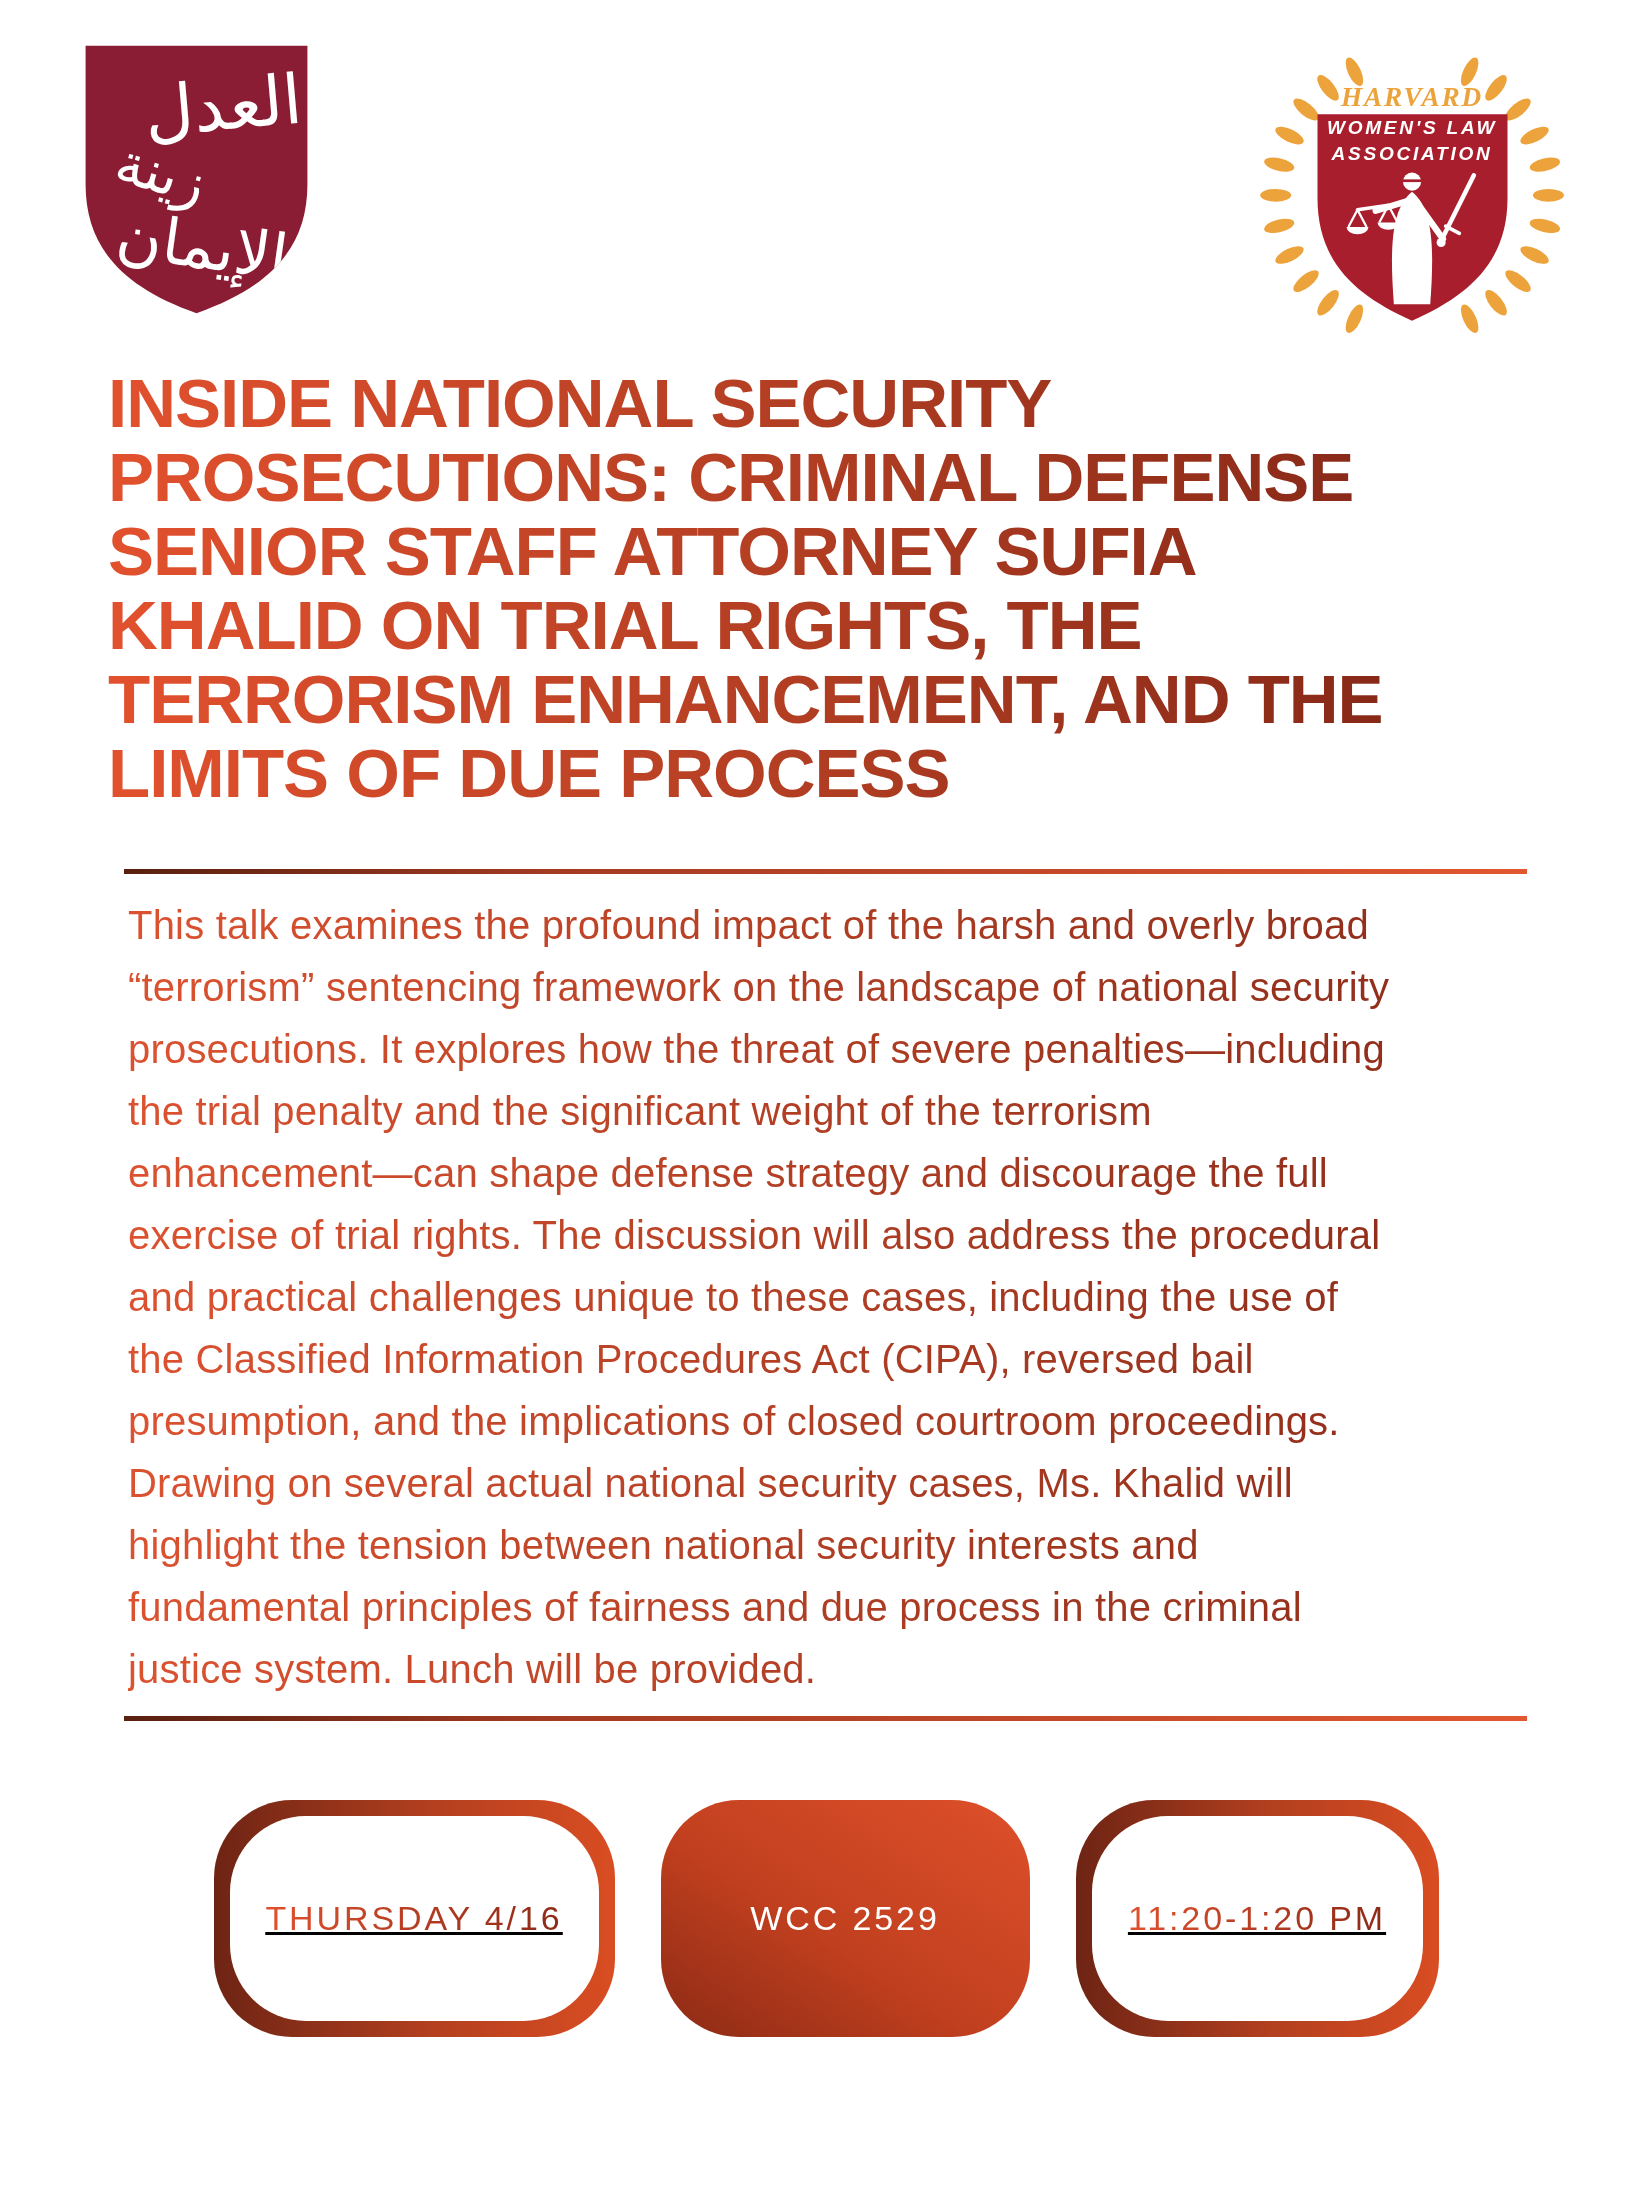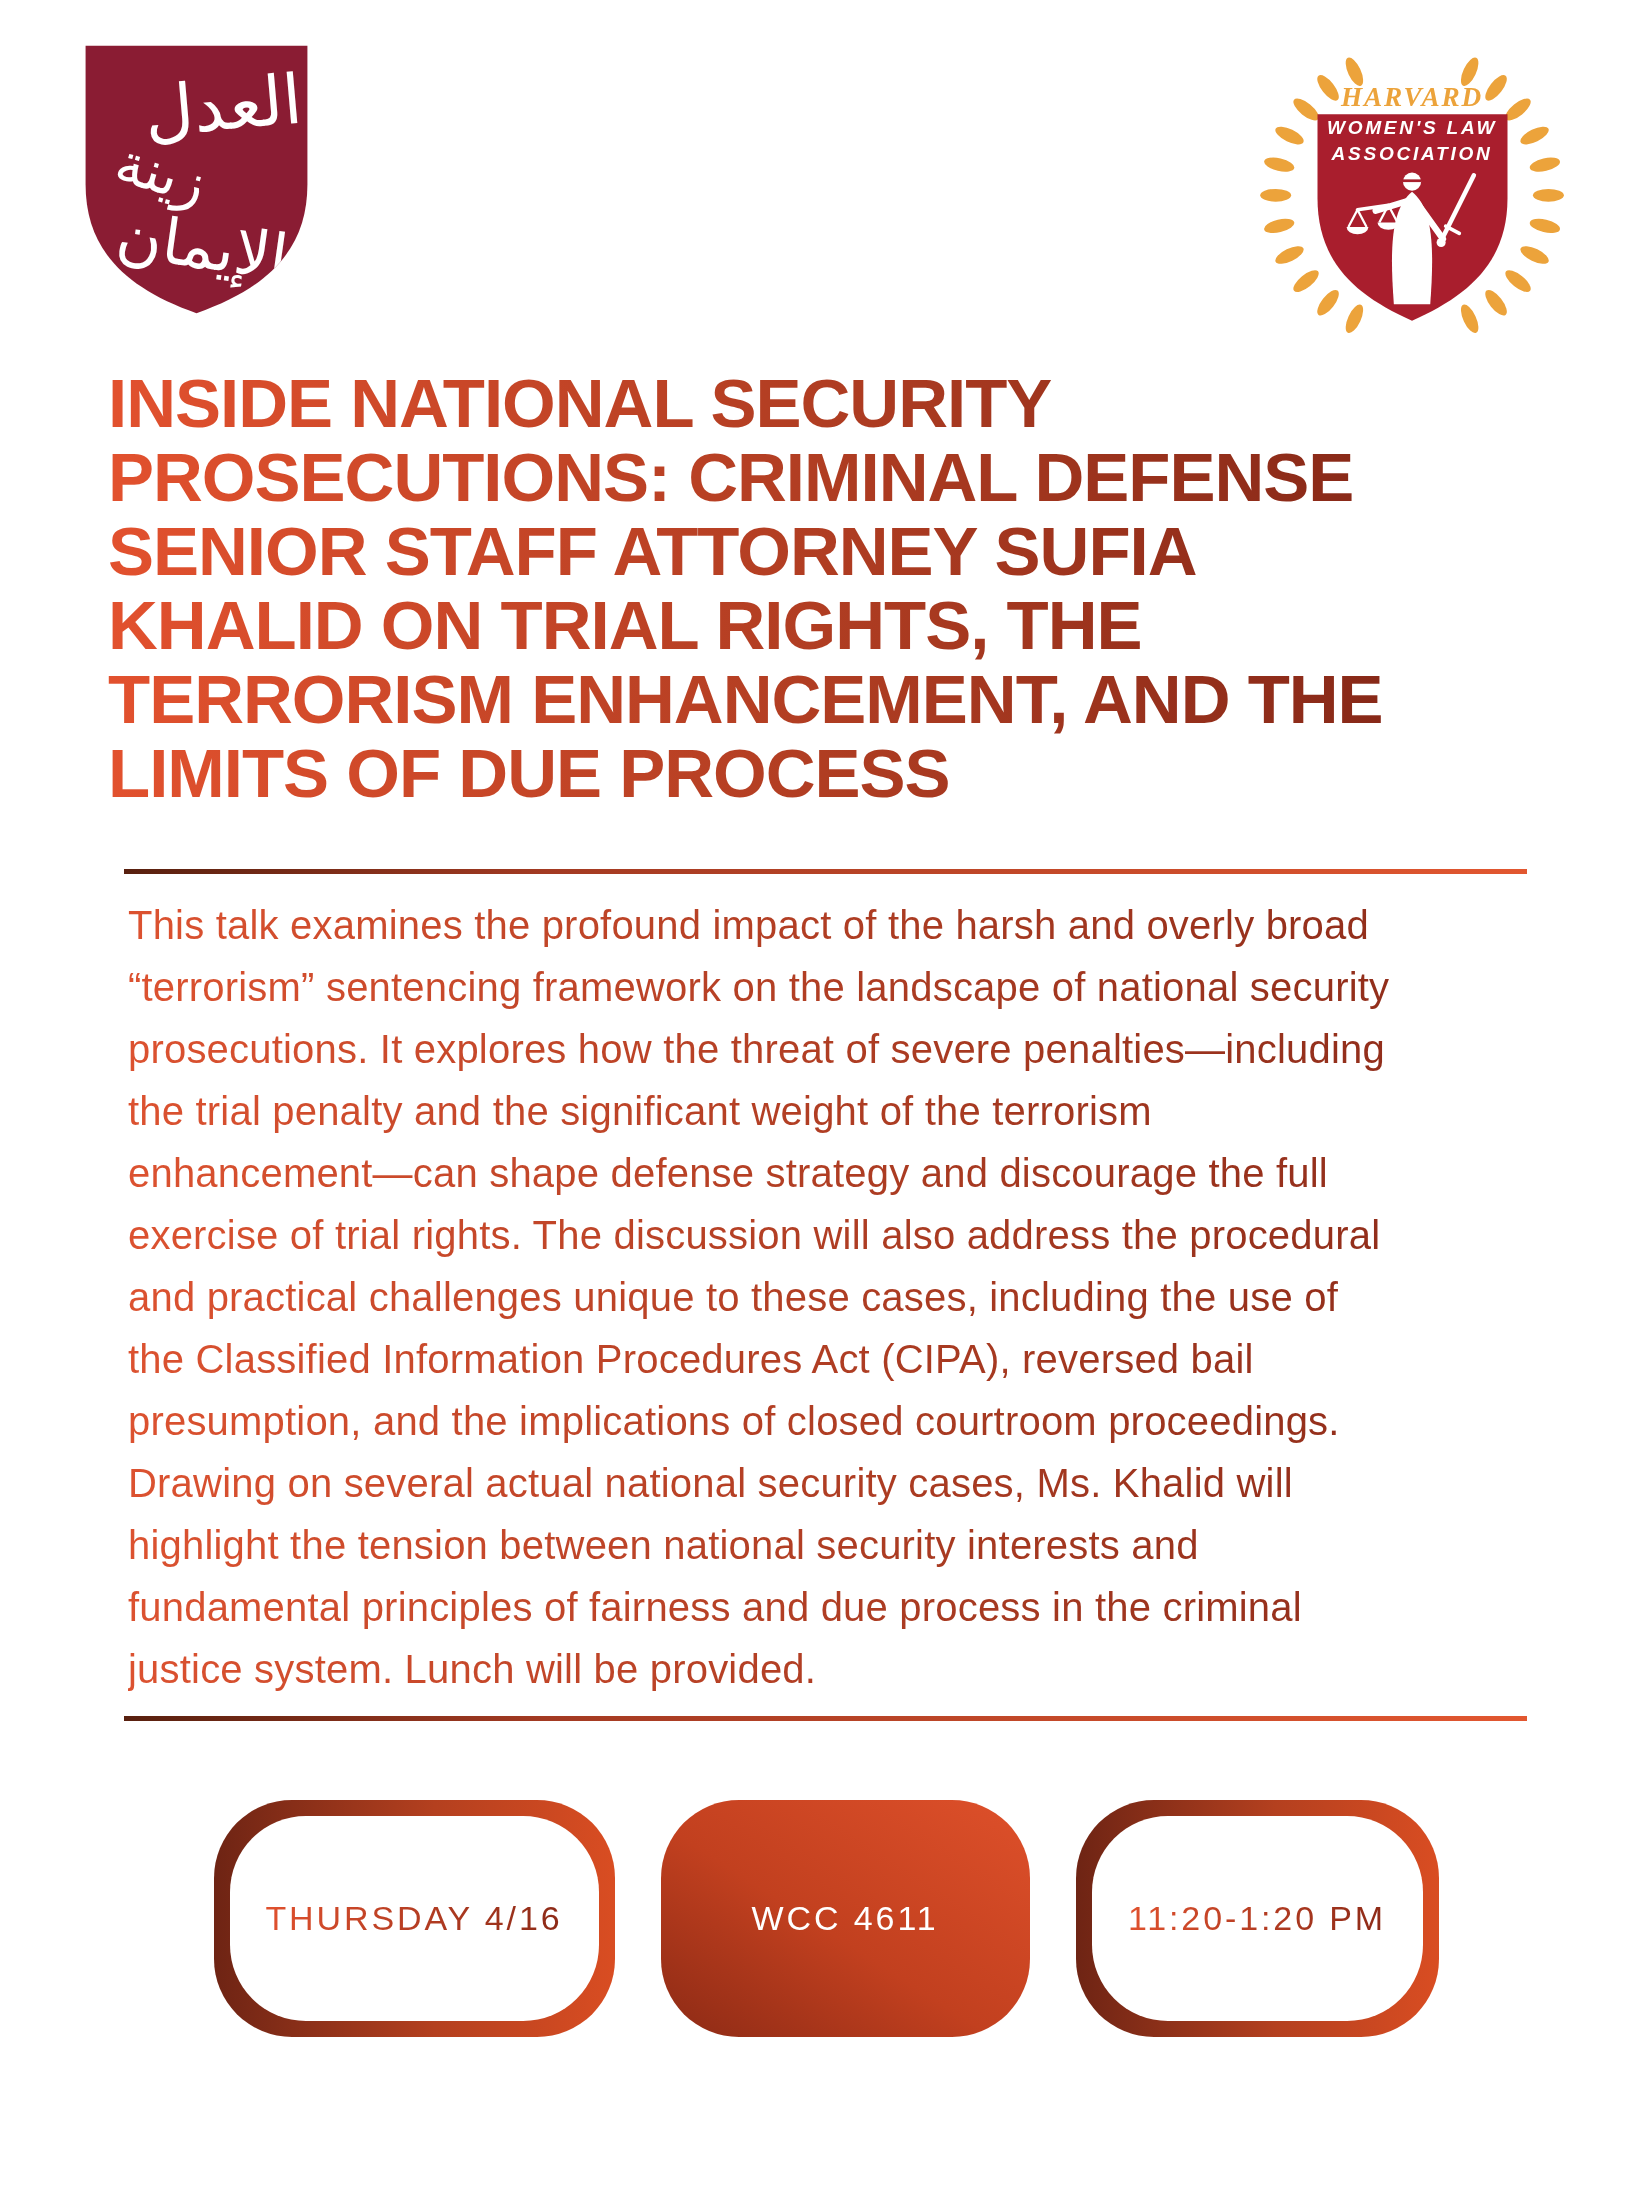--- a/index.html
+++ b/index.html
@@ -79,20 +79,21 @@
   .pill {
     height: 237px;
     border-radius: 78px;
     display: flex;
     align-items: center;
     justify-content: center;
   }
   .pill-outline {
     background: linear-gradient(90deg, #6e2414 0%, #b4401f 55%, #d94d22 100%);
     padding: 16px;
+    text-decoration: underline;
   }
   .pill-outline .pill-inner {
     width: 100%; height: 100%;
     background: #ffffff;
     border-radius: 76px;
     display: flex;
     align-items: center;
     justify-content: center;
   }
   .pill-date { width: 401px; }
@@ -223,21 +224,21 @@
 
   <div class="divider divider-bottom"></div>
 
   <div class="pills">
     <div class="pill pill-outline pill-date">
       <div class="pill-inner">
         <span class="pill-label">THURSDAY 4/16</span>
       </div>
     </div>
     <div class="pill pill-filled pill-room">
-      <span class="pill-label">WCC 4611</span>
+      <span class="pill-label">WCC 2529</span>
     </div>
     <div class="pill pill-outline pill-time">
       <div class="pill-inner">
         <span class="pill-label">11:20-1:20 PM</span>
       </div>
     </div>
   </div>
 
 </div>
 

